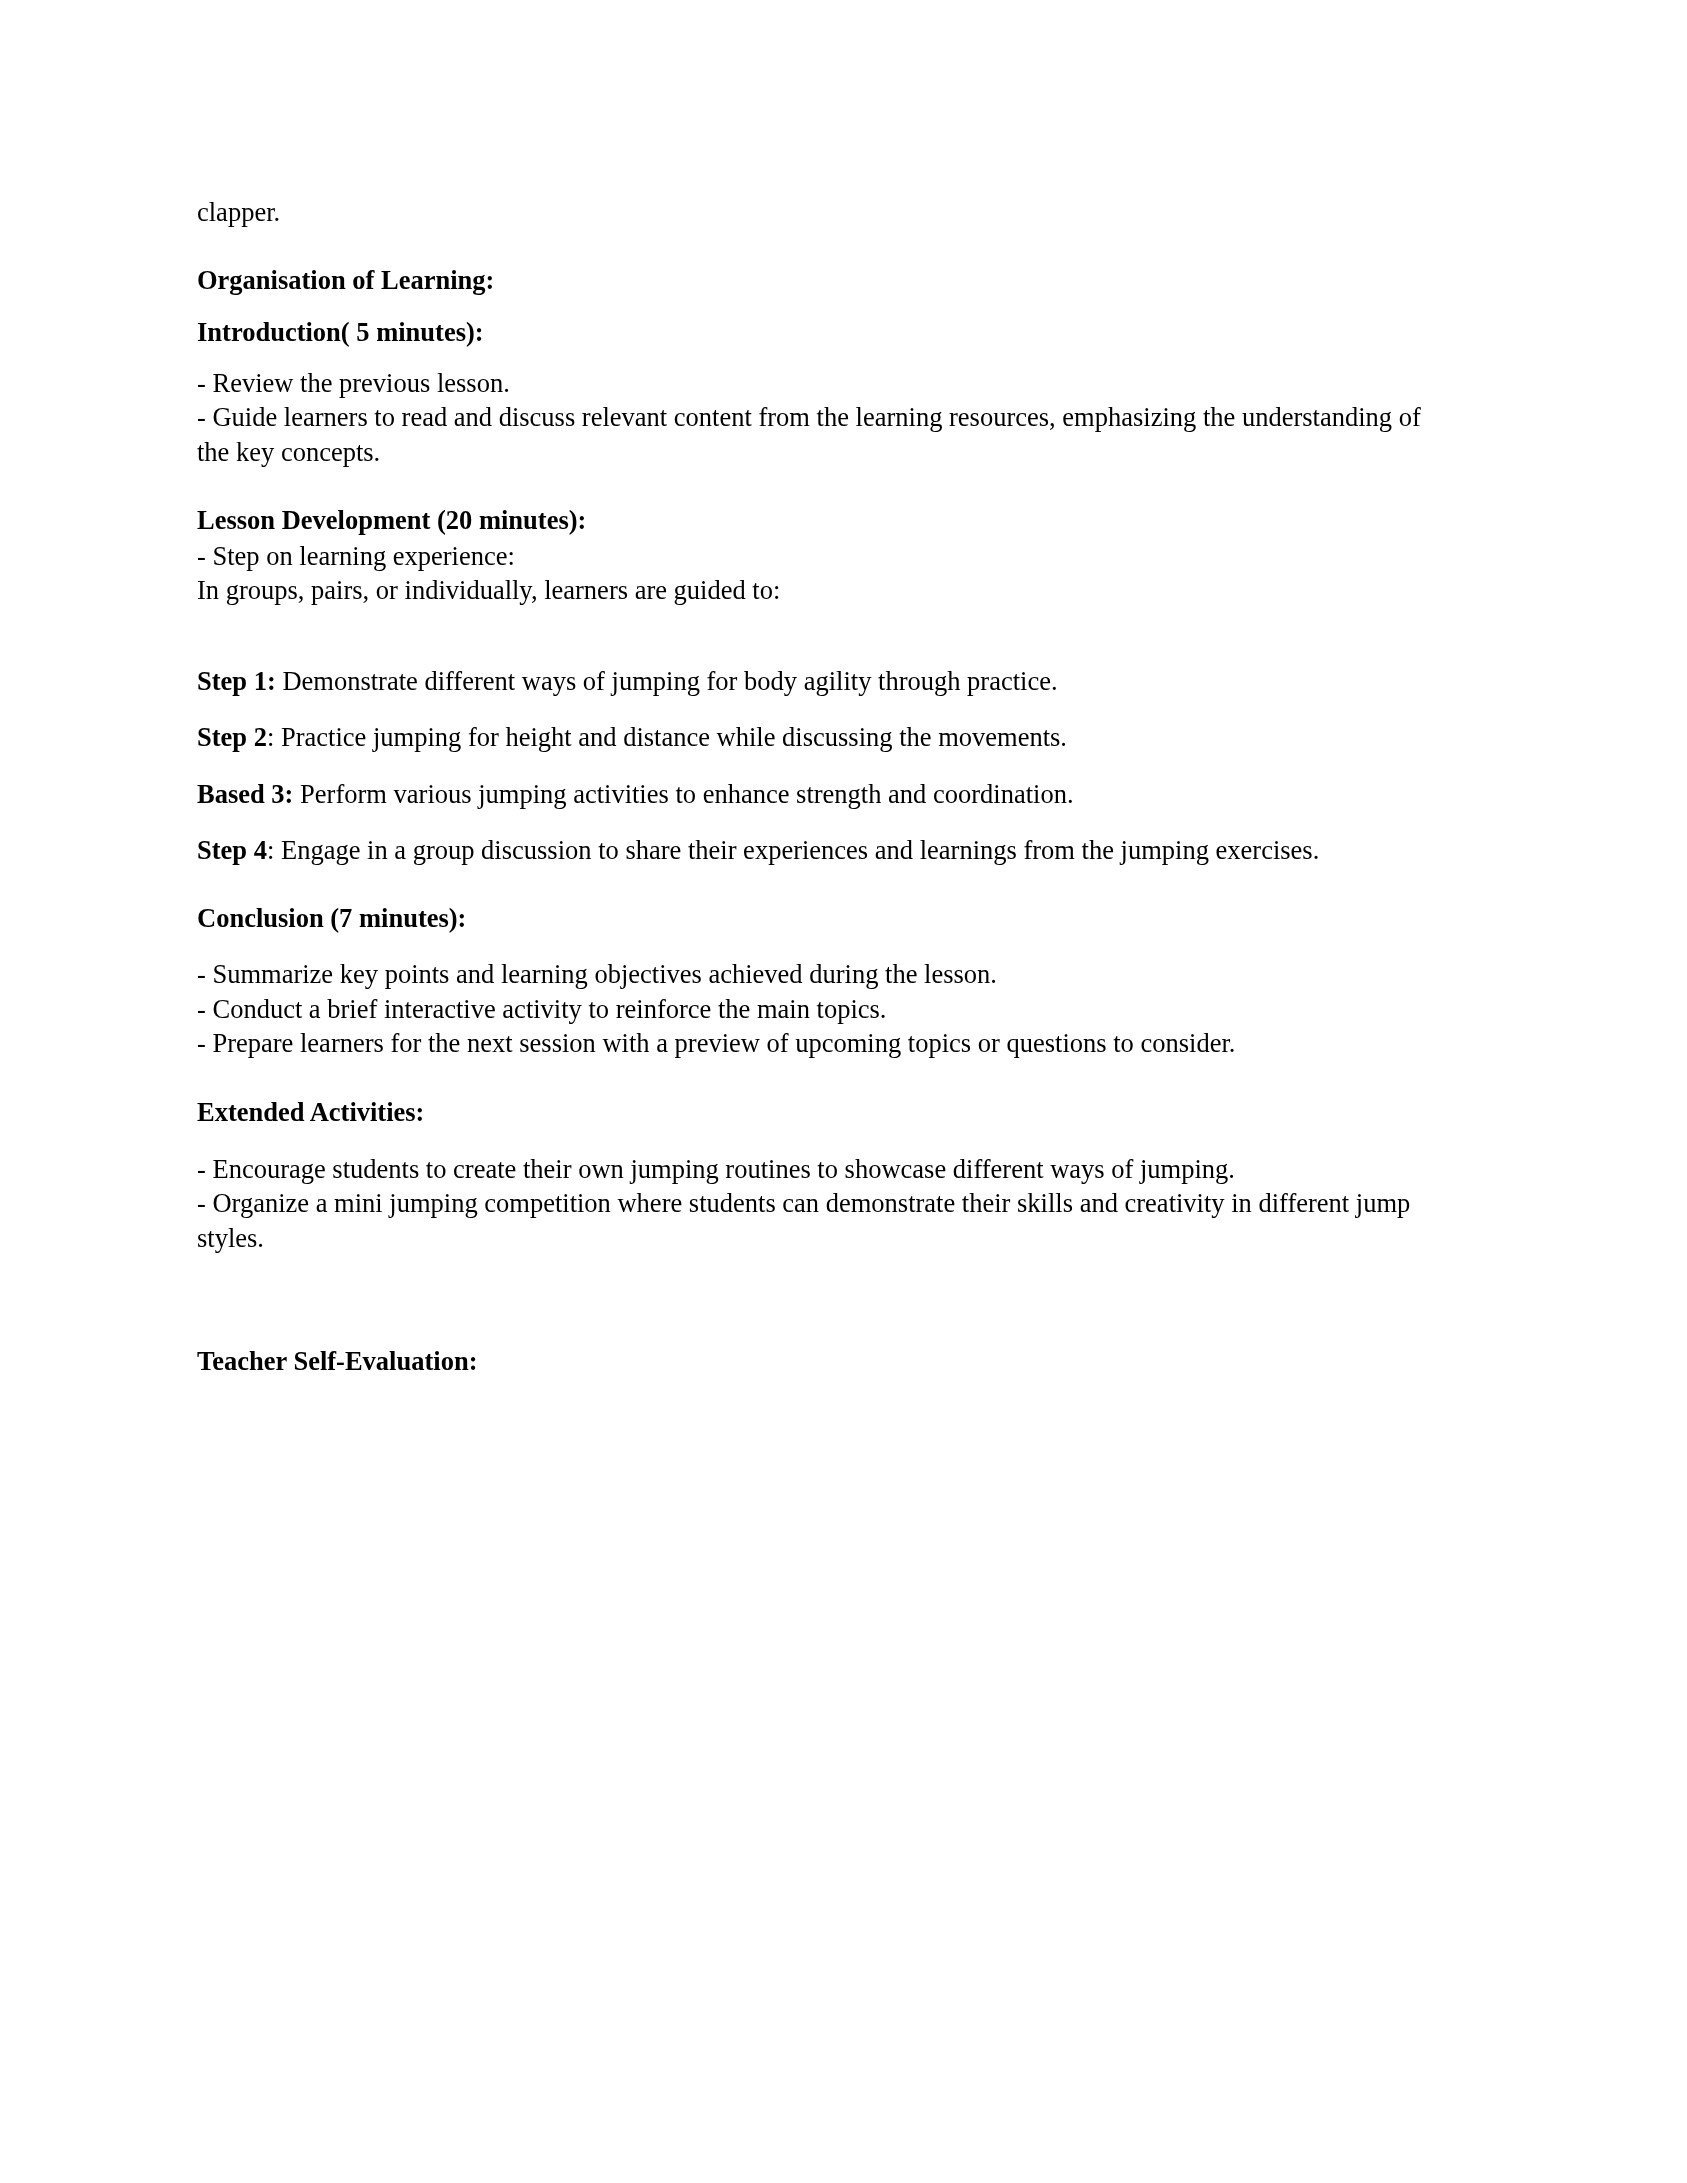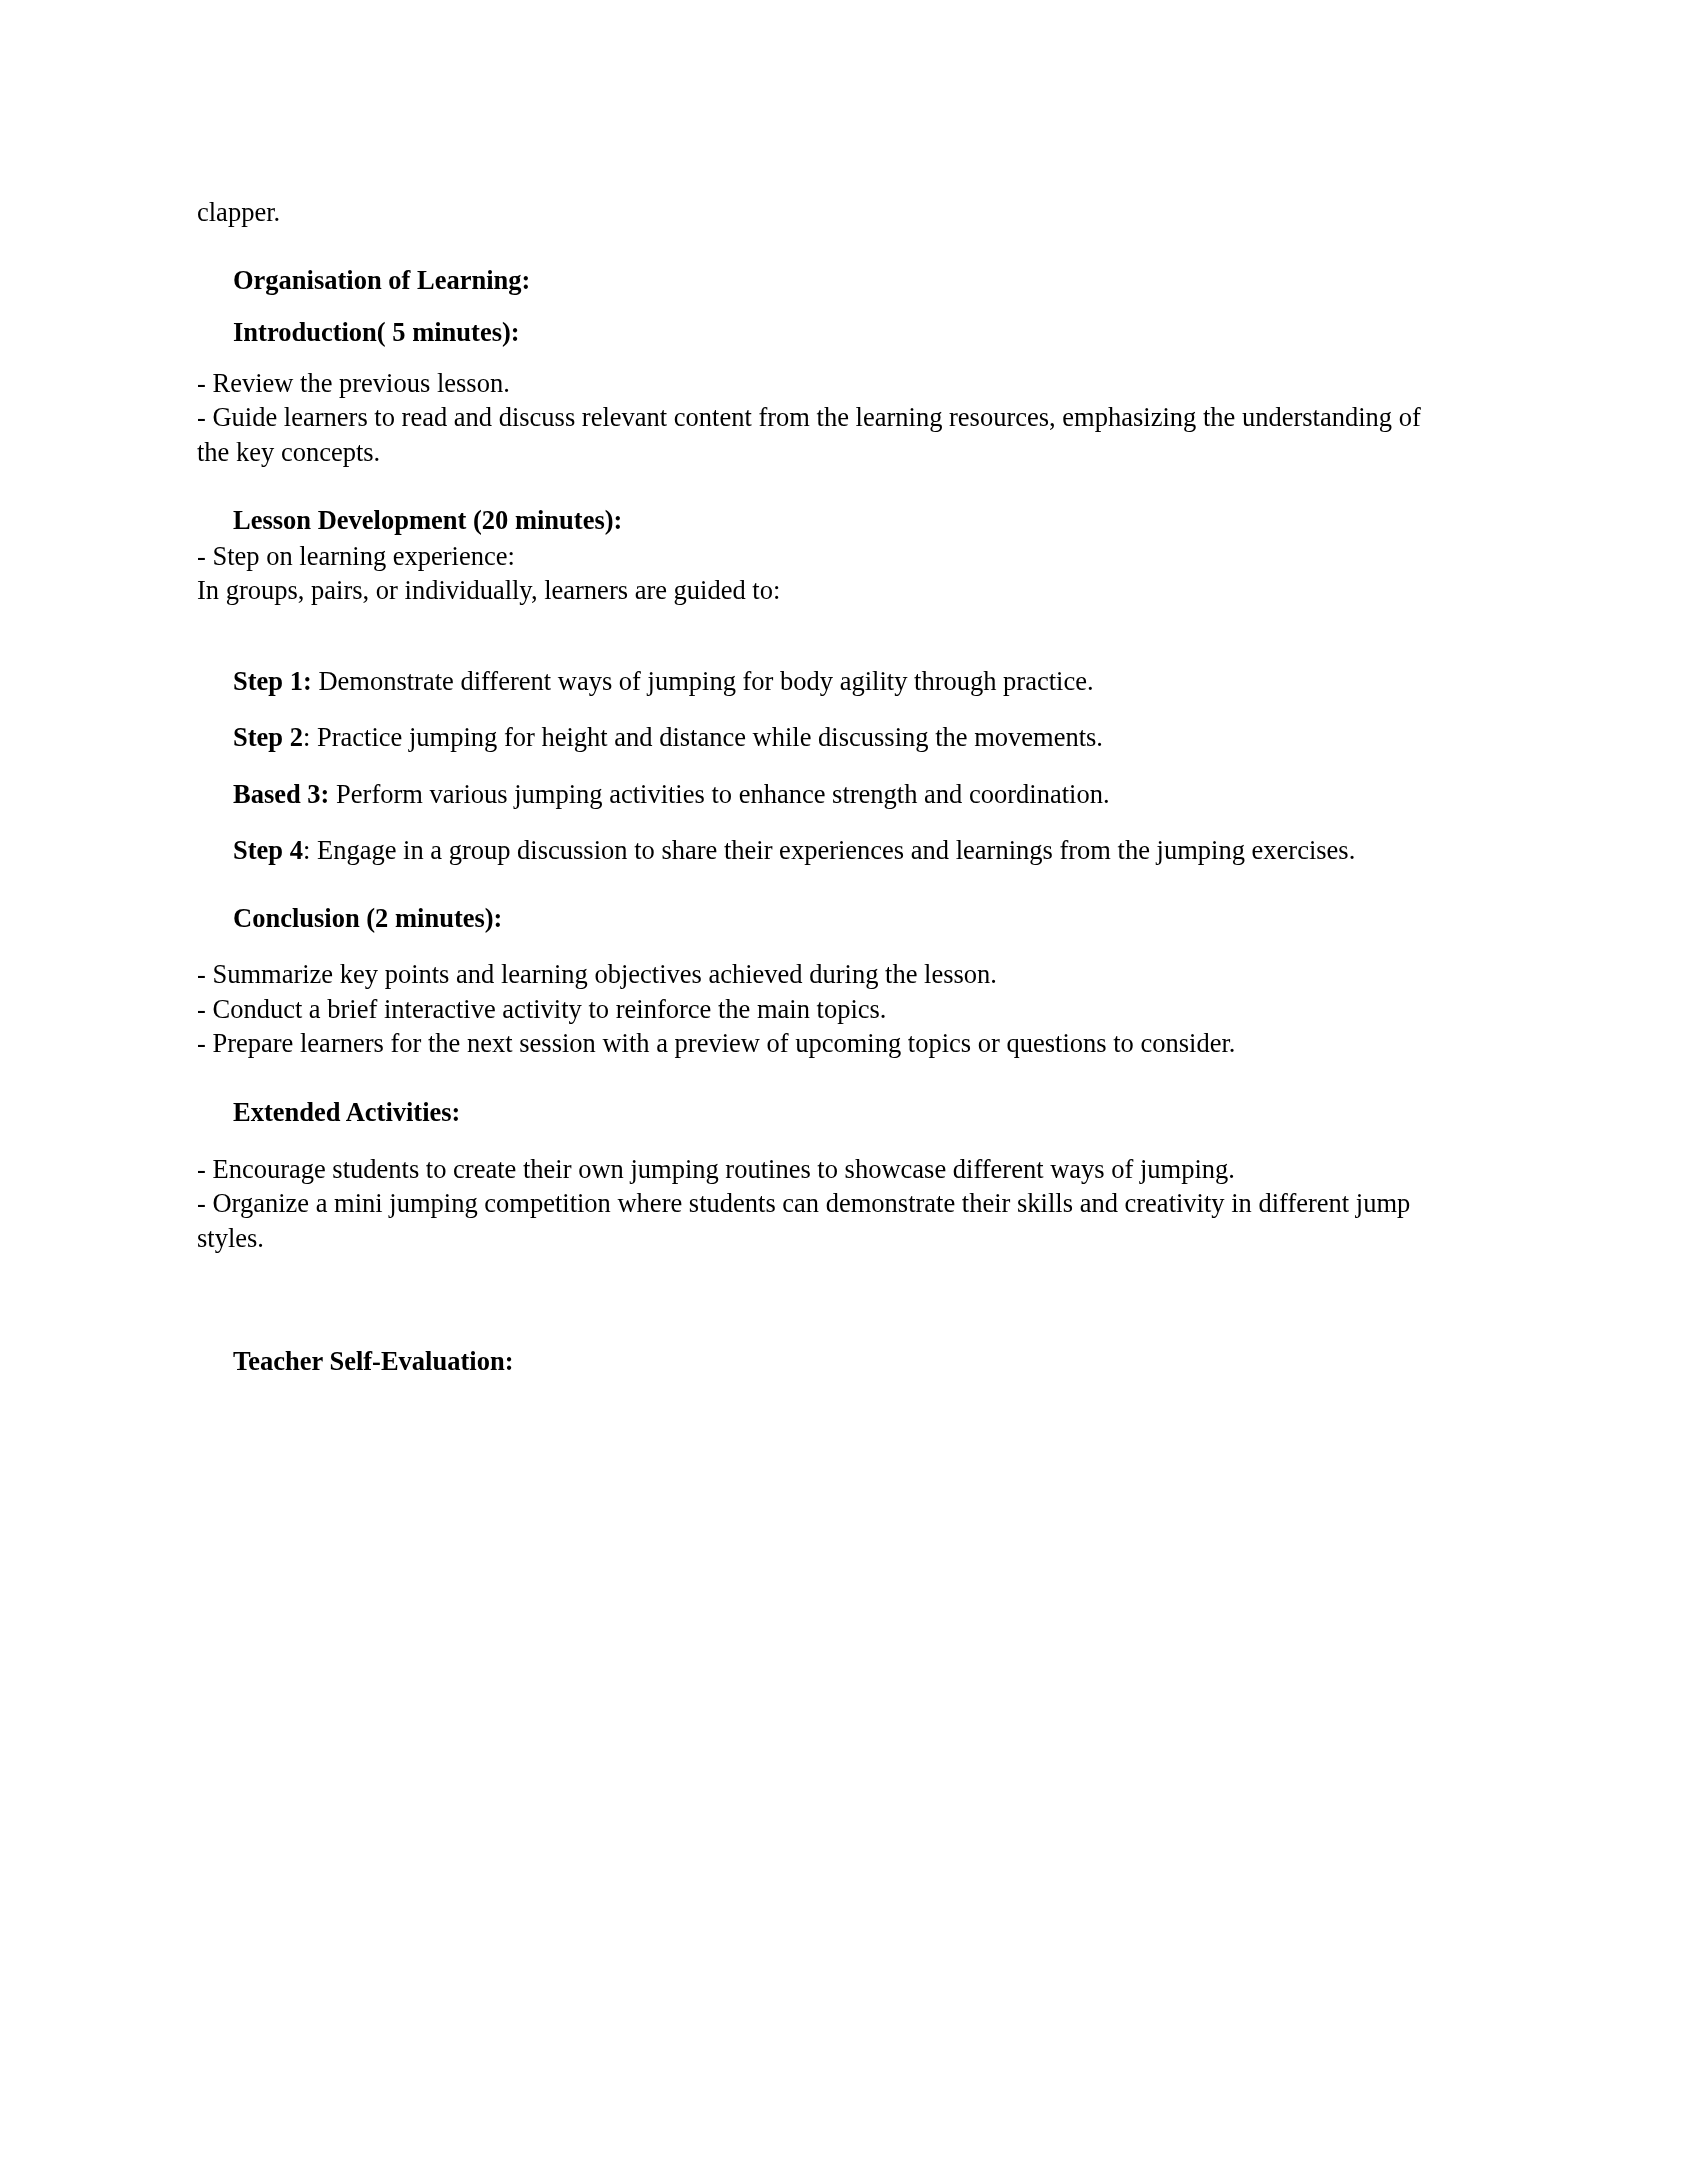--- a/index.html
+++ b/index.html
@@ -1,20 +1,20 @@
 <!DOCTYPE html>
 <html style="font-size:10.6px"><head>
 <meta charset="utf-8">
 <style>
   html, body { margin: 0; padding: 0; background: #ffffff; }
   body { width: 1687px; height: 2183px; position: relative; overflow: hidden;
          font-family: "Liberation Serif", "DejaVu Serif", serif; color: #000; }
   .page { position: absolute; left: 0; top: 0; width: 1402px; height: 2183px; background: #fff; }
   .ln { position: absolute; left: 197px; font-size: 26.5px; line-height: 34px; white-space: nowrap; }
-  .b { font-weight: bold; margin-left: 36px; }
+  .b { font-weight: bold; }
   .r { font-weight: normal; }
 </style>
 </head>
 <body>
 
 <div class="page">
 
   <div class="ln" style="top:195px">clapper.</div>
 
   <div class="ln b" style="top:263px">Organisation of Learning:</div>
@@ -39,21 +39,21 @@
     </div>
     <div class="ln" style="top:777px">
       <span class="b">Based 3:</span><span class="r"></span><span style="white-space:pre"> Perform various jumping activities to enhance strength and coordination.</span>
     </div>
     <div class="ln" style="top:833px">
       <span class="b">Step 4</span><span class="r">:</span><span style="white-space:pre"> Engage in a group discussion to share their experiences and learnings from the jumping exercises.</span>
     </div>
   </section>
 
   <section>
-    <div class="ln b" style="top:901px">Conclusion (2 minutes):</div>
+    <div class="ln b" style="top:901px">Conclusion (7 minutes):</div>
     <div class="ln" style="top:957px">- Summarize key points and learning objectives achieved during the lesson.</div>
     <div class="ln" style="top:992px">- Conduct a brief interactive activity to reinforce the main topics.</div>
     <div class="ln" style="top:1026px">- Prepare learners for the next session with a preview of upcoming topics or questions to consider.</div>
   </section>
 
   <section>
     <div class="ln b" style="top:1095px">Extended Activities:</div>
     <div class="ln" style="top:1152px">- Encourage students to create their own jumping routines to showcase different ways of jumping.</div>
     <div class="ln" style="top:1186px">- Organize a mini jumping competition where students can demonstrate their skills and creativity in different jump</div>
     <div class="ln" style="top:1221px">styles.</div>

